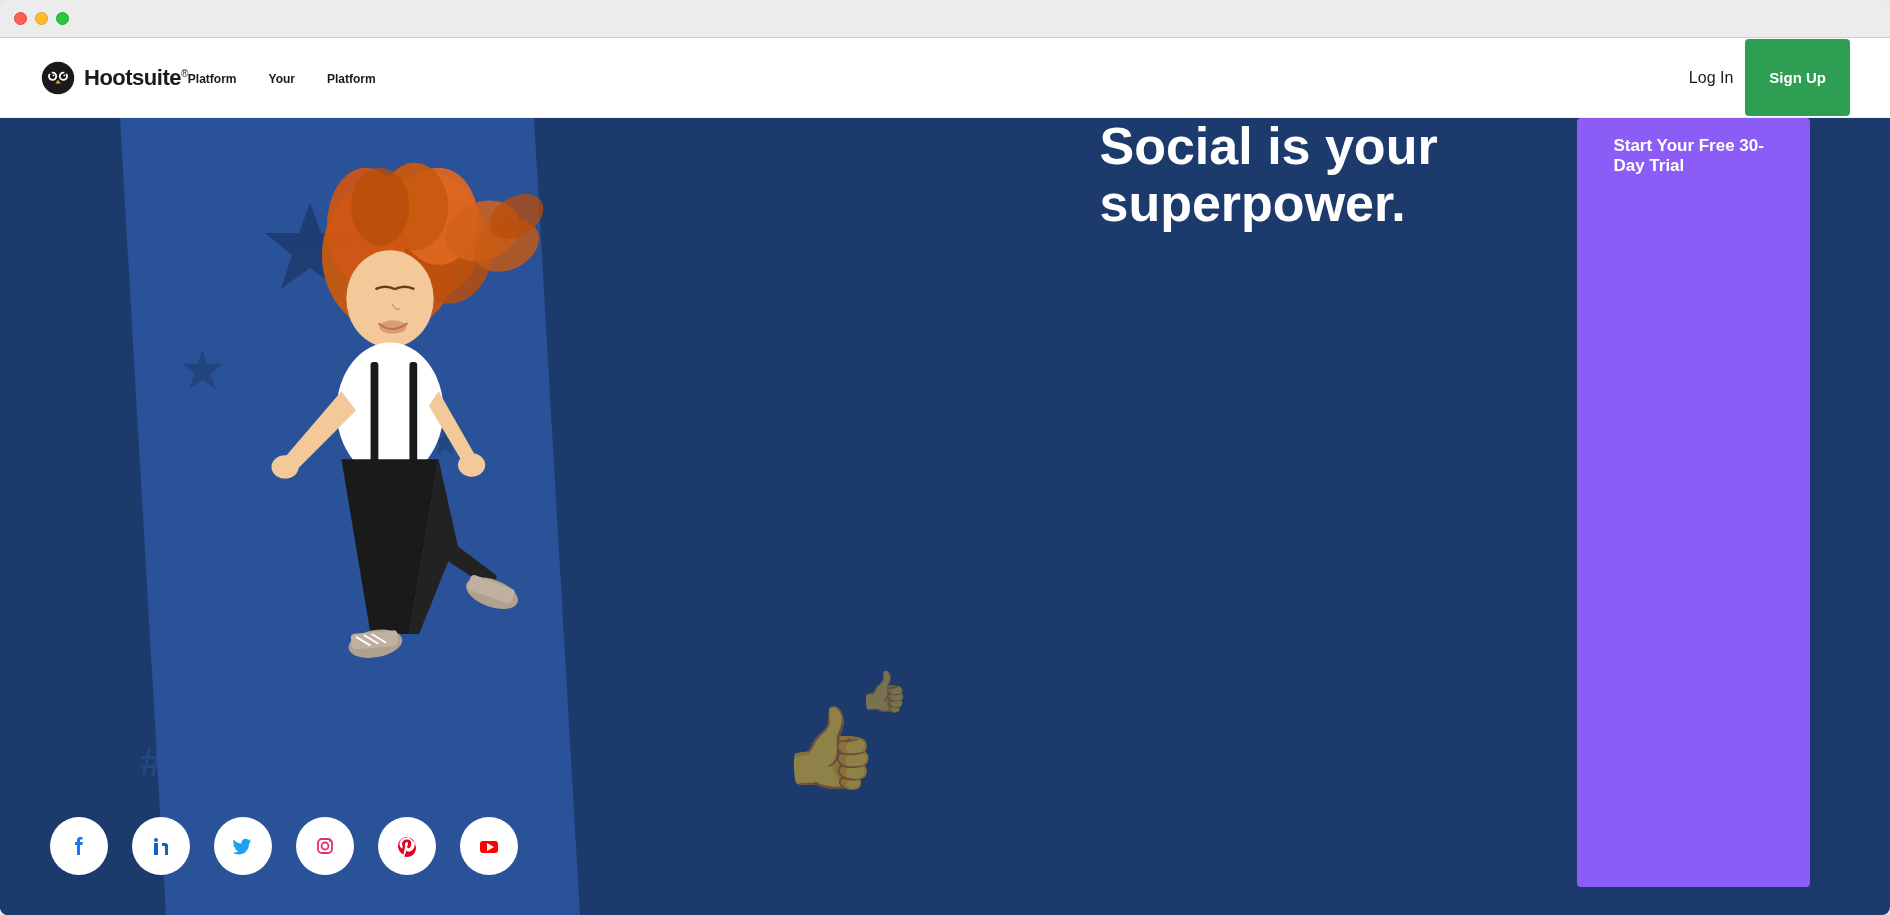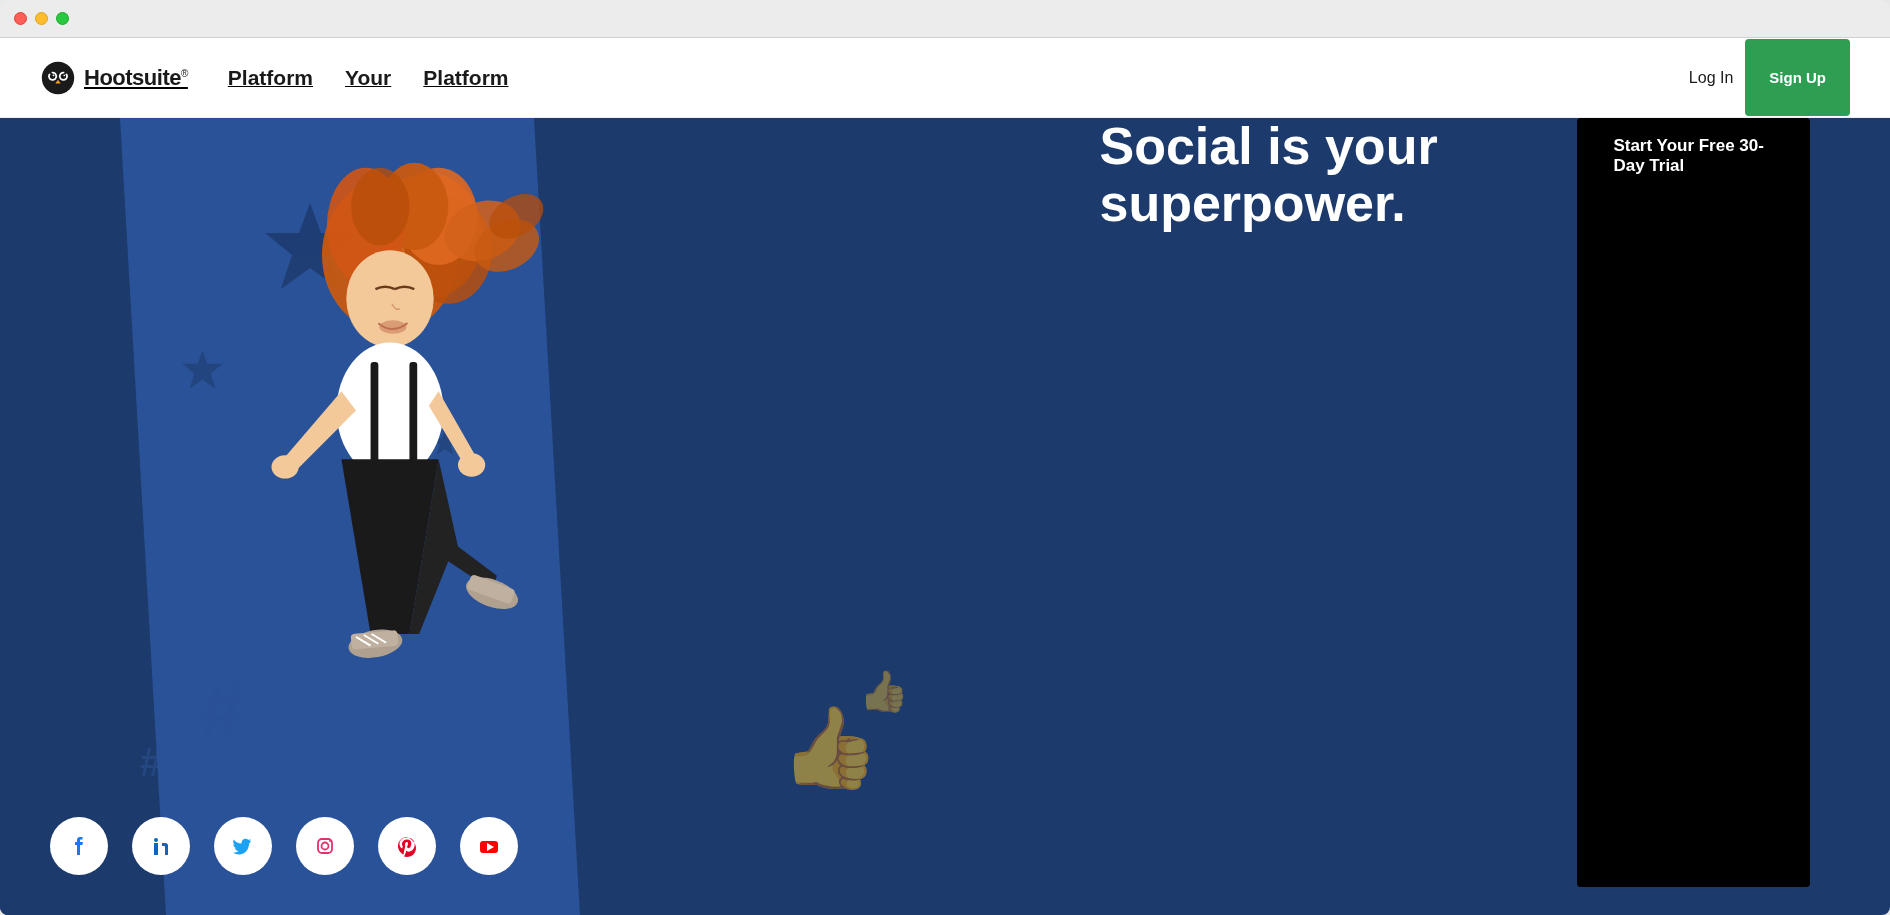--- a/index.html
+++ b/index.html
@@ -49,22 +49,20 @@
       align-items: center;
       justify-content: space-between;
       padding: 0 40px;
       border-bottom: 1px solid #f0f0f0;
       position: relative;
       z-index: 10;
     }
 
     .navbar-left {
       display: flex;
-      gap: 40px;
-      text-decoration: underline;
     }
 
     .logo-wrapper {
       display: flex;
       align-items: center;
       gap: 8px;
     }
 
     .owl-icon {
       width: 36px;
@@ -86,21 +84,21 @@
     .nav-links {
       display: flex;
       align-items: center;
       gap: 32px;
       list-style: none;
     }
 
     .nav-links li a {
       text-decoration: none;
       color: #1a1a1a;
-      font-size: 21px;
+      font-size: 12px;
       font-weight: 600;
     }
 
     .navbar-right {
       display: flex;
       align-items: center;
       gap: 12px;
     }
 
     .login-link {
@@ -271,21 +269,21 @@
     }
 
     .hero-subtext {
       font-size: 18px;
       color: rgba(255,255,255,0.9);
       margin-bottom: 40px;
       line-height: 1.5;
     }
 
     .trial-btn {
-      background: #000000;
+      background: #8b5cf6;
       color: white;
       border: none;
       padding: 18px 36px;
       border-radius: 4px;
       font-size: 17px;
       font-weight: 700;
       cursor: pointer;
       display: inline-block;
       width: fit-content;
       margin-bottom: 28px;

